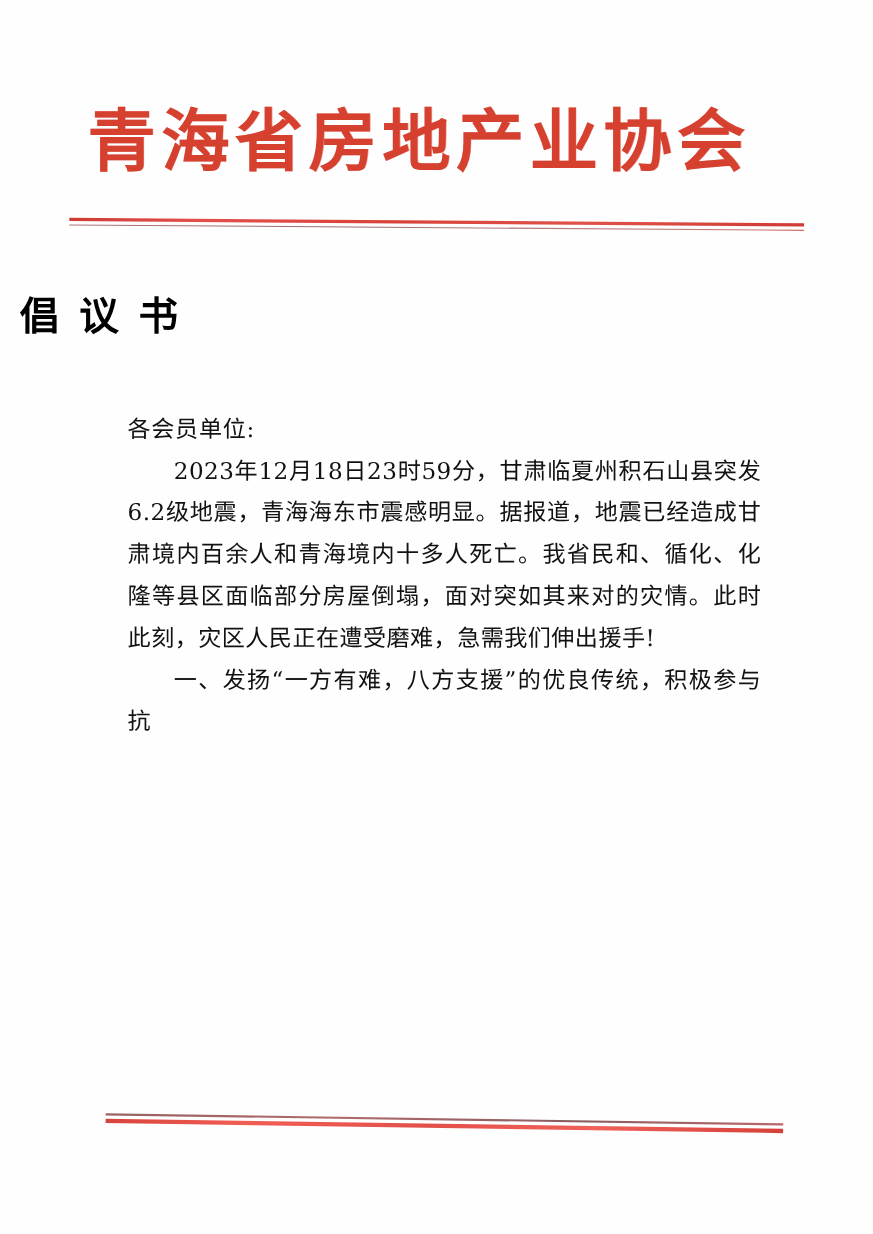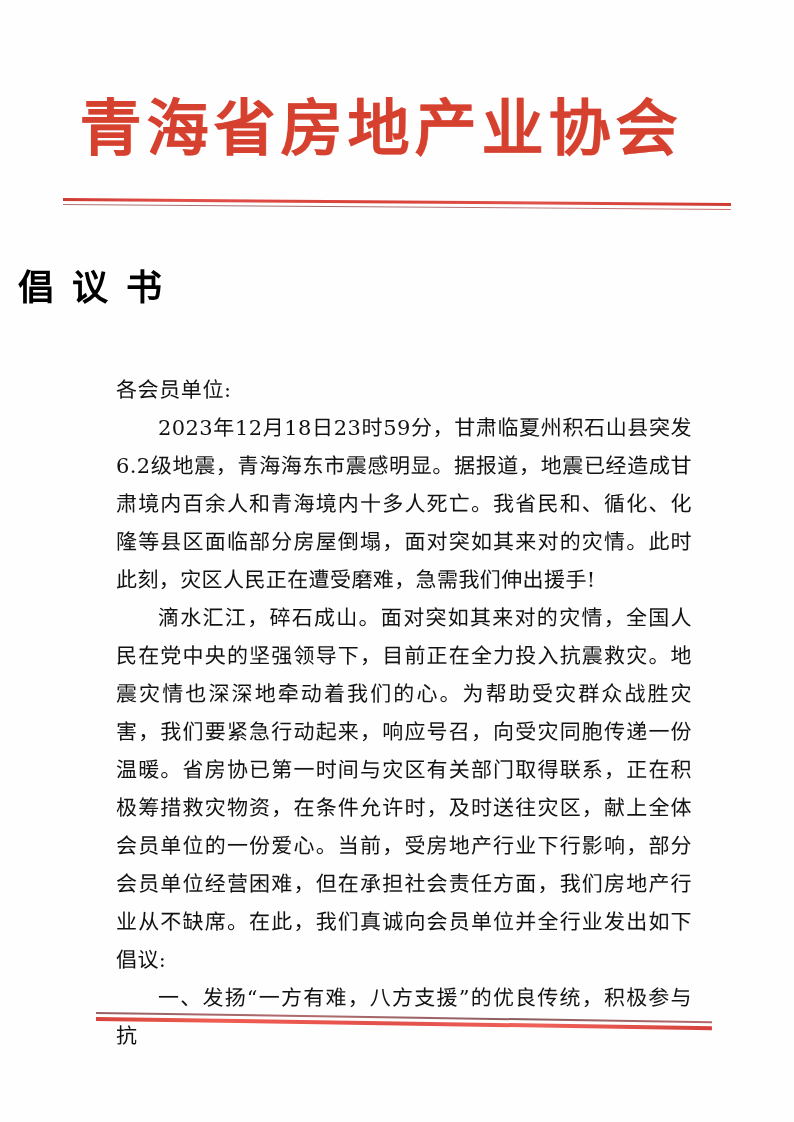--- a/index.html
+++ b/index.html
@@ -150,21 +150,20 @@
   <div class="rule-top">
     <div class="thick"></div>
     <div class="thin"></div>
   </div>
 
   <div class="doc-title">倡议书</div>
 
   <div class="body-block">
     <div class="salutation">各会员单位:</div>
     <p class="para">2023年12月18日23时59分，甘肃临夏州积石山县突发6.2级地震，青海海东市震感明显。据报道，地震已经造成甘肃境内百余人和青海境内十多人死亡。我省民和、循化、化隆等县区面临部分房屋倒塌，面对突如其来对的灾情。此时此刻，灾区人民正在遭受磨难，急需我们伸出援手!</p>
-    <p class="para">滴水汇江，碎石成山。面对突如其来对的灾情，全国人民在党中央的坚强领导下，目前正在全力投入抗震救灾。地震灾情也深深地牵动着我们的心。为帮助受灾群众战胜灾害，我们要紧急行动起来，响应号召，向受灾同胞传递一份温暖。省房协已第一时间与灾区有关部门取得联系，正在积极筹措救灾物资，在条件允许时，及时送往灾区，献上全体会员单位的一份爱心。当前，受房地产行业下行影响，部分会员单位经营困难，但在承担社会责任方面，我们房地产行业从不缺席。在此，我们真诚向会员单位并全行业发出如下倡议:</p>
     <p class="para">一、发扬“一方有难，八方支援”的优良传统，积极参与抗</p>
   </div>
 
   <div class="rule-bottom">
     <div class="thin"></div>
     <div class="thick"></div>
   </div>
 
 </div>
 

